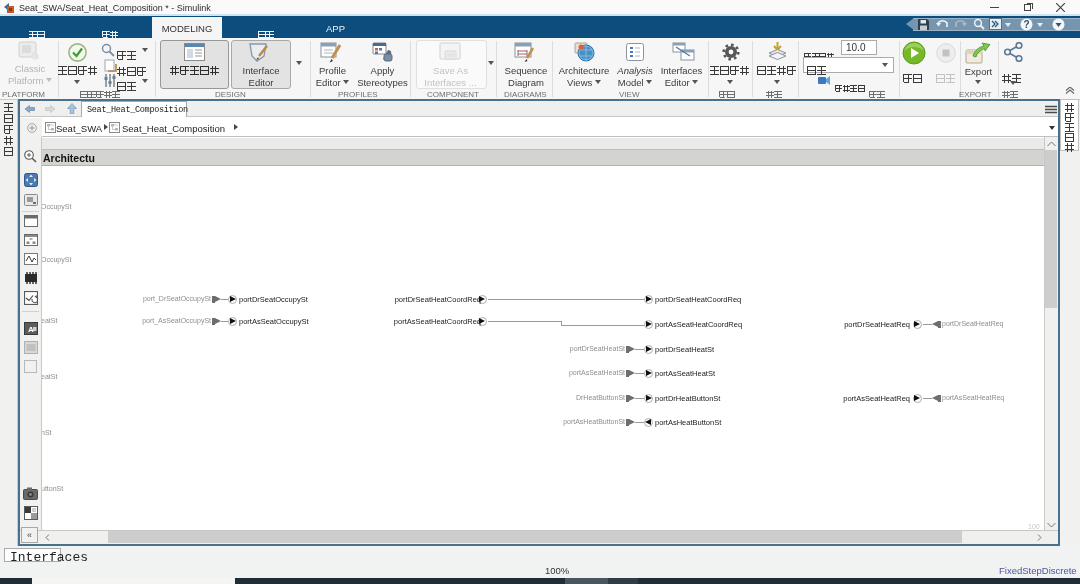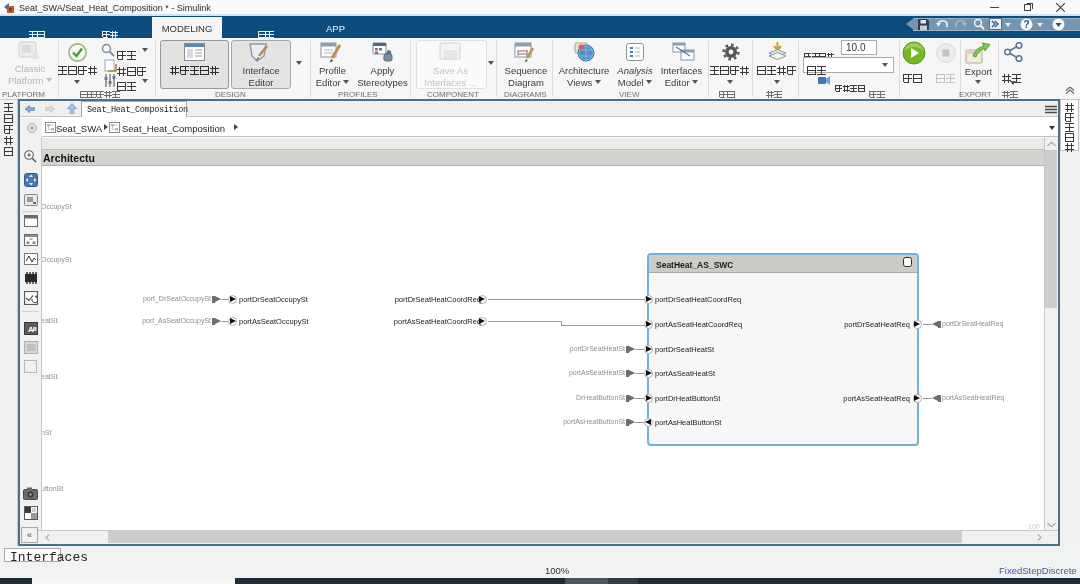--- a/index.html
+++ b/index.html
@@ -406,25 +406,20 @@
 
   <div class="pe" style="left:97px;top:158px;width:72px;text-align:right;">port_DrSeatOccupySt</div>
   <div class="mbar" style="left:170px;top:159px;"></div>
     <div class="mkr" style="left:173px;top:159px;"></div>
   <div class="cline" style="left:179px;top:162px;width:7px;height:1px;"></div>
   <div class="pe" style="left:97px;top:180px;width:72px;text-align:right;">port_AsSeatOccupySt</div>
   <div class="mbar" style="left:170px;top:181px;"></div>
     <div class="mkr" style="left:173px;top:181px;"></div>
   <div class="cline" style="left:179px;top:184px;width:7px;height:1px;"></div>
 
-  <div class="ab" style="left:605px;top:116px;width:272px;height:193px;background:#f7f7f5;border:2px solid #6fb3e0;border-radius:4px;">
-    <div style="position:absolute;left:0;top:0;width:100%;height:18px;background:#cbcbc7;border-bottom:1px solid #a8a8a8;border-radius:2px 2px 0 0;"></div>
-    <div style="position:absolute;left:7px;top:5px;font-size:8.5px;font-weight:bold;color:#1a1a1a;">SeatHeat_AS_SWC</div>
-    <div style="position:absolute;right:5px;top:2px;width:9px;height:10px;border:1.5px solid #2a2a2a;border-radius:2.5px;background:#fff;"></div>
-  </div>
 
   <div class="bump" style="left:602px;top:158px;"></div>
   <div class="trr" style="left:604px;top:159px;"></div>
   <div class="pl" style="left:613px;top:158px;">portDrSeatHeatCoordReq</div>
   <div class="bump" style="left:602px;top:183px;"></div>
   <div class="trr" style="left:604px;top:184px;"></div>
   <div class="pl" style="left:613px;top:183px;">portAsSeatHeatCoordReq</div>
   <div class="bump" style="left:602px;top:208px;"></div>
   <div class="trr" style="left:604px;top:209px;"></div>
   <div class="pl" style="left:613px;top:208px;">portDrSeatHeatSt</div>

